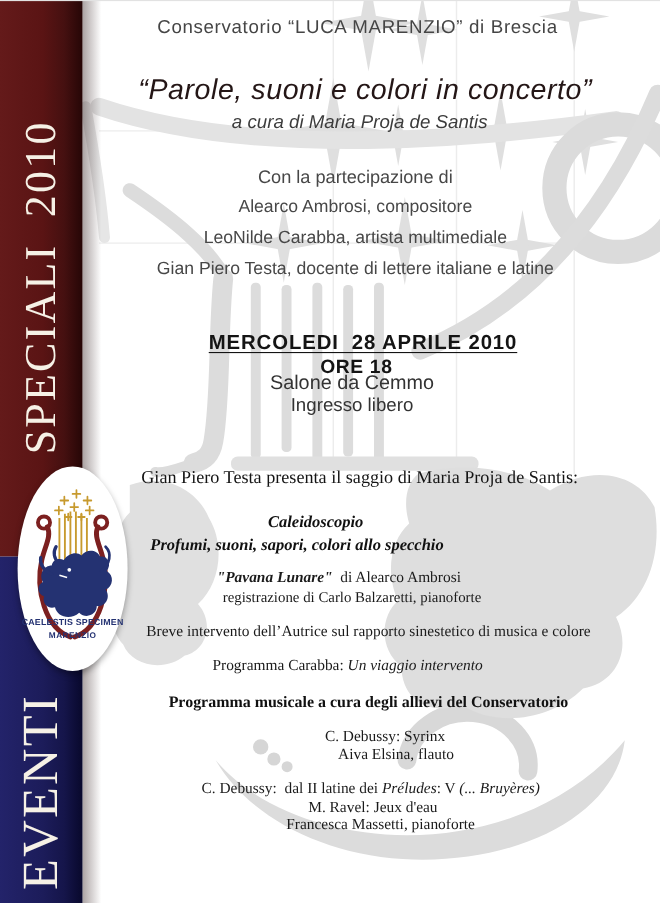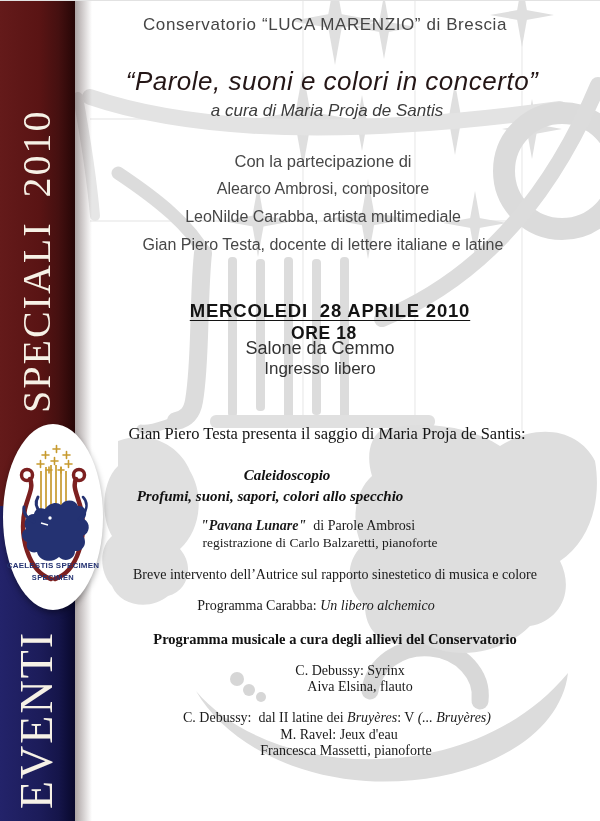--- a/index.html
+++ b/index.html
@@ -13,21 +13,21 @@
     background:linear-gradient(90deg,#641a1a 0%,#5a1414 52%,#451010 78%,#260606 100%);}
   .side-bottom{position:absolute;left:0;top:505px;width:75px;height:316px;z-index:3;
     background:linear-gradient(90deg,#23236a 0%,#1c1c5a 52%,#15154a 78%,#08082c 100%);}
   .side-shadow{position:absolute;left:75px;top:0;width:17px;height:821px;z-index:2;
     background:linear-gradient(90deg,rgba(45,25,25,.40),rgba(45,25,25,0));}
   .vlabel{position:absolute;color:#f6f1e6;font-family:"Liberation Serif",serif;
     writing-mode:vertical-rl;transform:rotate(180deg);white-space:pre;z-index:4;}
   #lbl-speciali{left:13px;top:78px;height:334px;font-size:40px;letter-spacing:2px;}
   #lbl-eventi{left:10px;top:606px;height:202px;font-size:46px;letter-spacing:2px;}
   
-  #emblem{position:absolute;left:1px;top:420px;width:104px;height:194px;z-index:5;}
+  #emblem{position:absolute;left:14px;top:420px;width:104px;height:194px;z-index:5;}
   #emblem svg{filter:drop-shadow(0 3px 3px rgba(0,0,0,.35));}
   .emblem-text{position:absolute;left:0;width:104px;text-align:center;
     color:#243272;font-weight:bold;font-family:"Liberation Sans",sans-serif;z-index:6;}
   #emblem-line1{top:140px;font-size:8px;letter-spacing:.2px;}
   #emblem-line2{top:152px;font-size:7.5px;letter-spacing:.4px;}
   
   #watermark{position:absolute;left:0;top:0;z-index:1;pointer-events:none;}
   
   .line{position:absolute;left:0;width:600px;text-align:center;line-height:1.15;z-index:2;white-space:pre;}
   .sans{font-family:"Liberation Sans",sans-serif;}
@@ -175,46 +175,46 @@
         C 20,119 19,111 25,108 C 21,101 26,93 33,93 C 34,88 39,86 44,88 Z"></path>
       <g fill="none" stroke="#243272" stroke-width="3" stroke-linecap="round">
         <path d="M 33,101 C 26,98 22,92 23,86"></path>
         <path d="M 40,92 C 35,87 34,81 37,76"></path>
         <path d="M 78,98 C 86,92 88,82 82,76" stroke-width="2.5"></path>
       </g>
       <circle cx="49" cy="97" r="1.7" fill="#ffffff"></circle>
       <path d="M 40,102 l 7,2" stroke="#ffffff" stroke-width="1.4"></path>
     </svg>
     <div id="emblem-line1" class="emblem-text">CAELESTIS SPECIMEN</div>
-    <div id="emblem-line2" class="emblem-text">SPECIMEN</div>
+    <div id="emblem-line2" class="emblem-text">MARENZIO</div>
   </div>
 
   <div id="l-conservatory" class="line sans">Conservatorio “LUCA MARENZIO” di Brescia</div>
   <div id="l-title" class="line sans it">“Parole, suoni e colori in concerto”</div>
   <div id="l-subtitle" class="line sans it">a cura di Maria Proja de Santis</div>
 
   <div id="l-intro" class="line sans">Con la partecipazione di</div>
   <div id="l-p1" class="line sans">Alearco Ambrosi, compositore</div>
   <div id="l-p2" class="line sans">LeoNilde Carabba, artista multimediale</div>
   <div id="l-p3" class="line sans">Gian Piero Testa, docente di lettere italiane e latine</div>
 
   <div id="l-date" class="line sans b">MERCOLEDI  28 APRILE 2010</div>
   <div id="l-time" class="line sans b">ORE 18</div>
   <div id="l-venue" class="line sans">Salone da Cemmo</div>
   <div id="l-admission" class="line sans">Ingresso libero</div>
 
   <div id="l-presenta" class="line serif">Gian Piero Testa presenta il saggio di Maria Proja de Santis:</div>
   <div id="l-booktitle" class="line serif b it">Caleidoscopio</div>
   <div id="l-booksub" class="line serif b it">Profumi, suoni, sapori, colori allo specchio</div>
 
-  <div id="l-pavana" class="line serif"><span class="it b">"Pavana Lunare"</span><span>  di Parole Ambrosi</span></div>
+  <div id="l-pavana" class="line serif"><span class="it b">"Pavana Lunare"</span><span>  di Alearco Ambrosi</span></div>
   <div id="l-recording" class="line serif">registrazione di Carlo Balzaretti, pianoforte</div>
   <div id="l-breve" class="line serif">Breve intervento dell’Autrice sul rapporto sinestetico di musica e colore</div>
-  <div id="l-carabba" class="line serif"><span>Programma Carabba: </span><span class="it">Un libero alchemico</span></div>
+  <div id="l-carabba" class="line serif"><span>Programma Carabba: </span><span class="it">Un viaggio intervento</span></div>
 
   <div id="l-programma" class="line serif b">Programma musicale a cura degli allievi del Conservatorio</div>
   <div id="l-item1" class="line serif">C. Debussy: Syrinx</div>
   <div id="l-item1p" class="line serif">Aiva Elsina, flauto</div>
-  <div id="l-item2" class="line serif"><span>C. Debussy:  dal II latine dei </span><span class="it">Bruyères</span><span>: V </span><span class="it">(... Bruyères)</span></div>
+  <div id="l-item2" class="line serif"><span>C. Debussy:  dal II latine dei </span><span class="it">Préludes</span><span>: V </span><span class="it">(... Bruyères)</span></div>
   <div id="l-item3" class="line serif">M. Ravel: Jeux d'eau</div>
   <div id="l-item3p" class="line serif">Francesca Massetti, pianoforte</div>
 
 </div>
 
 </body></html>

